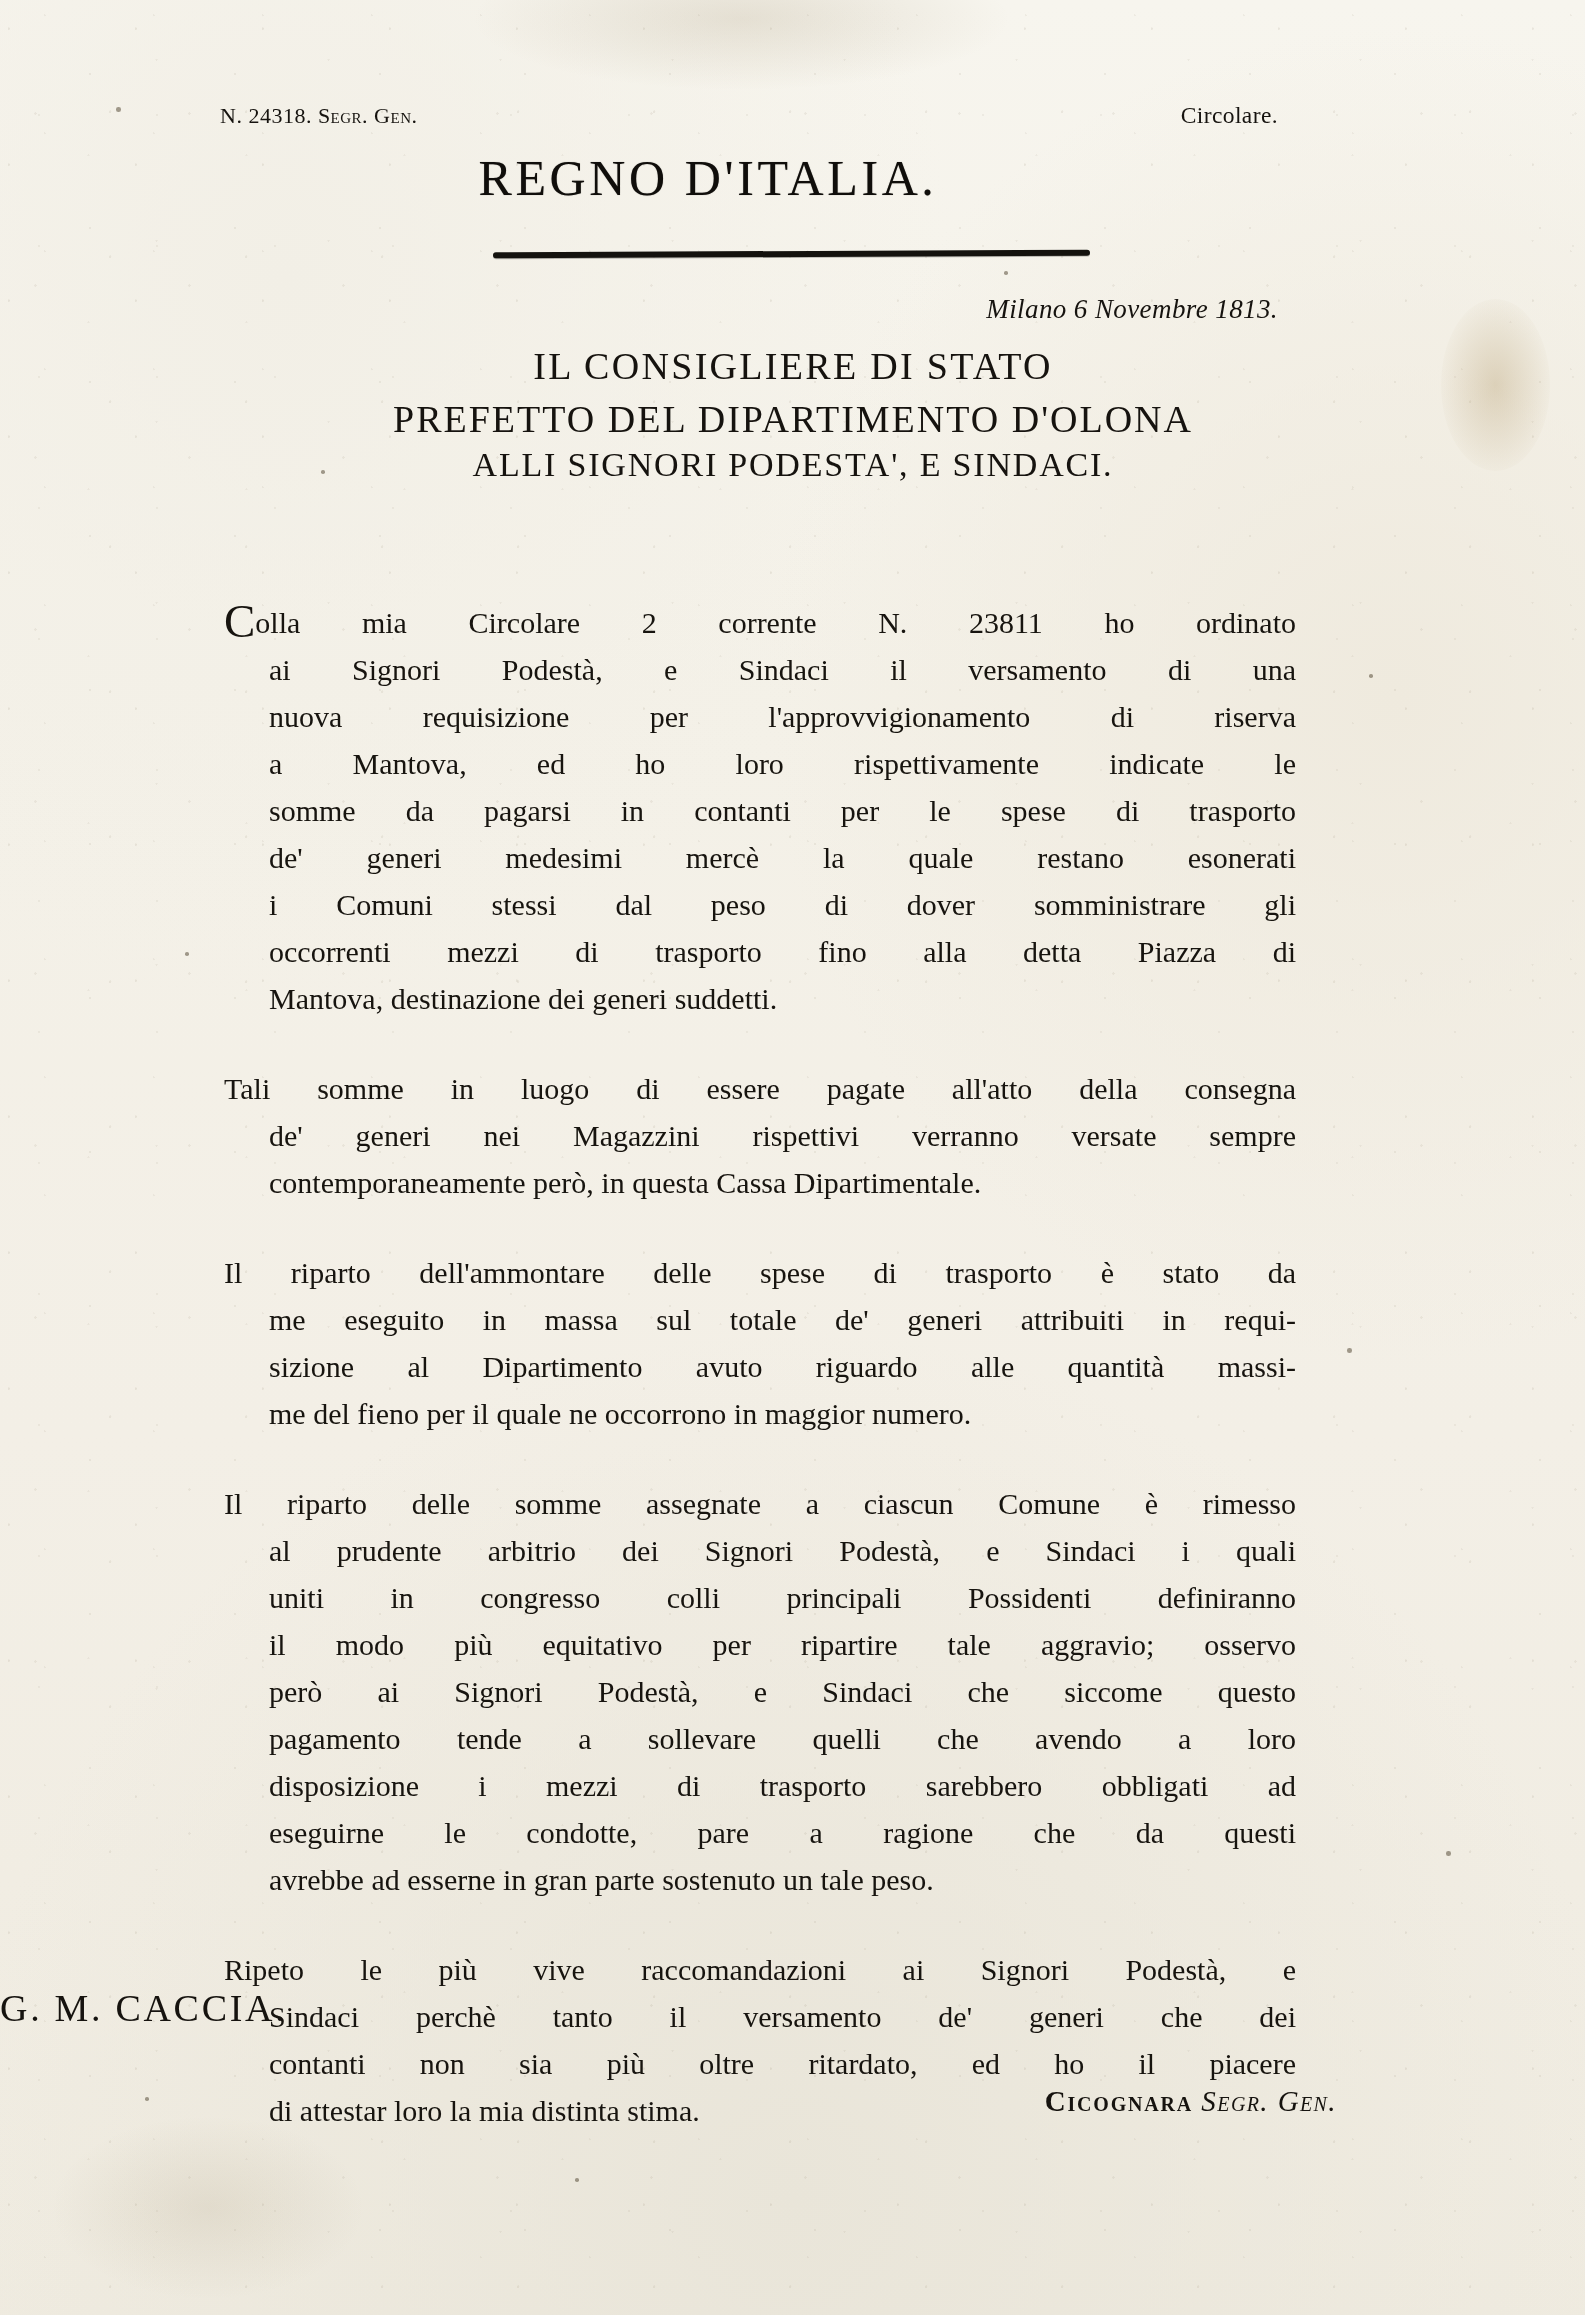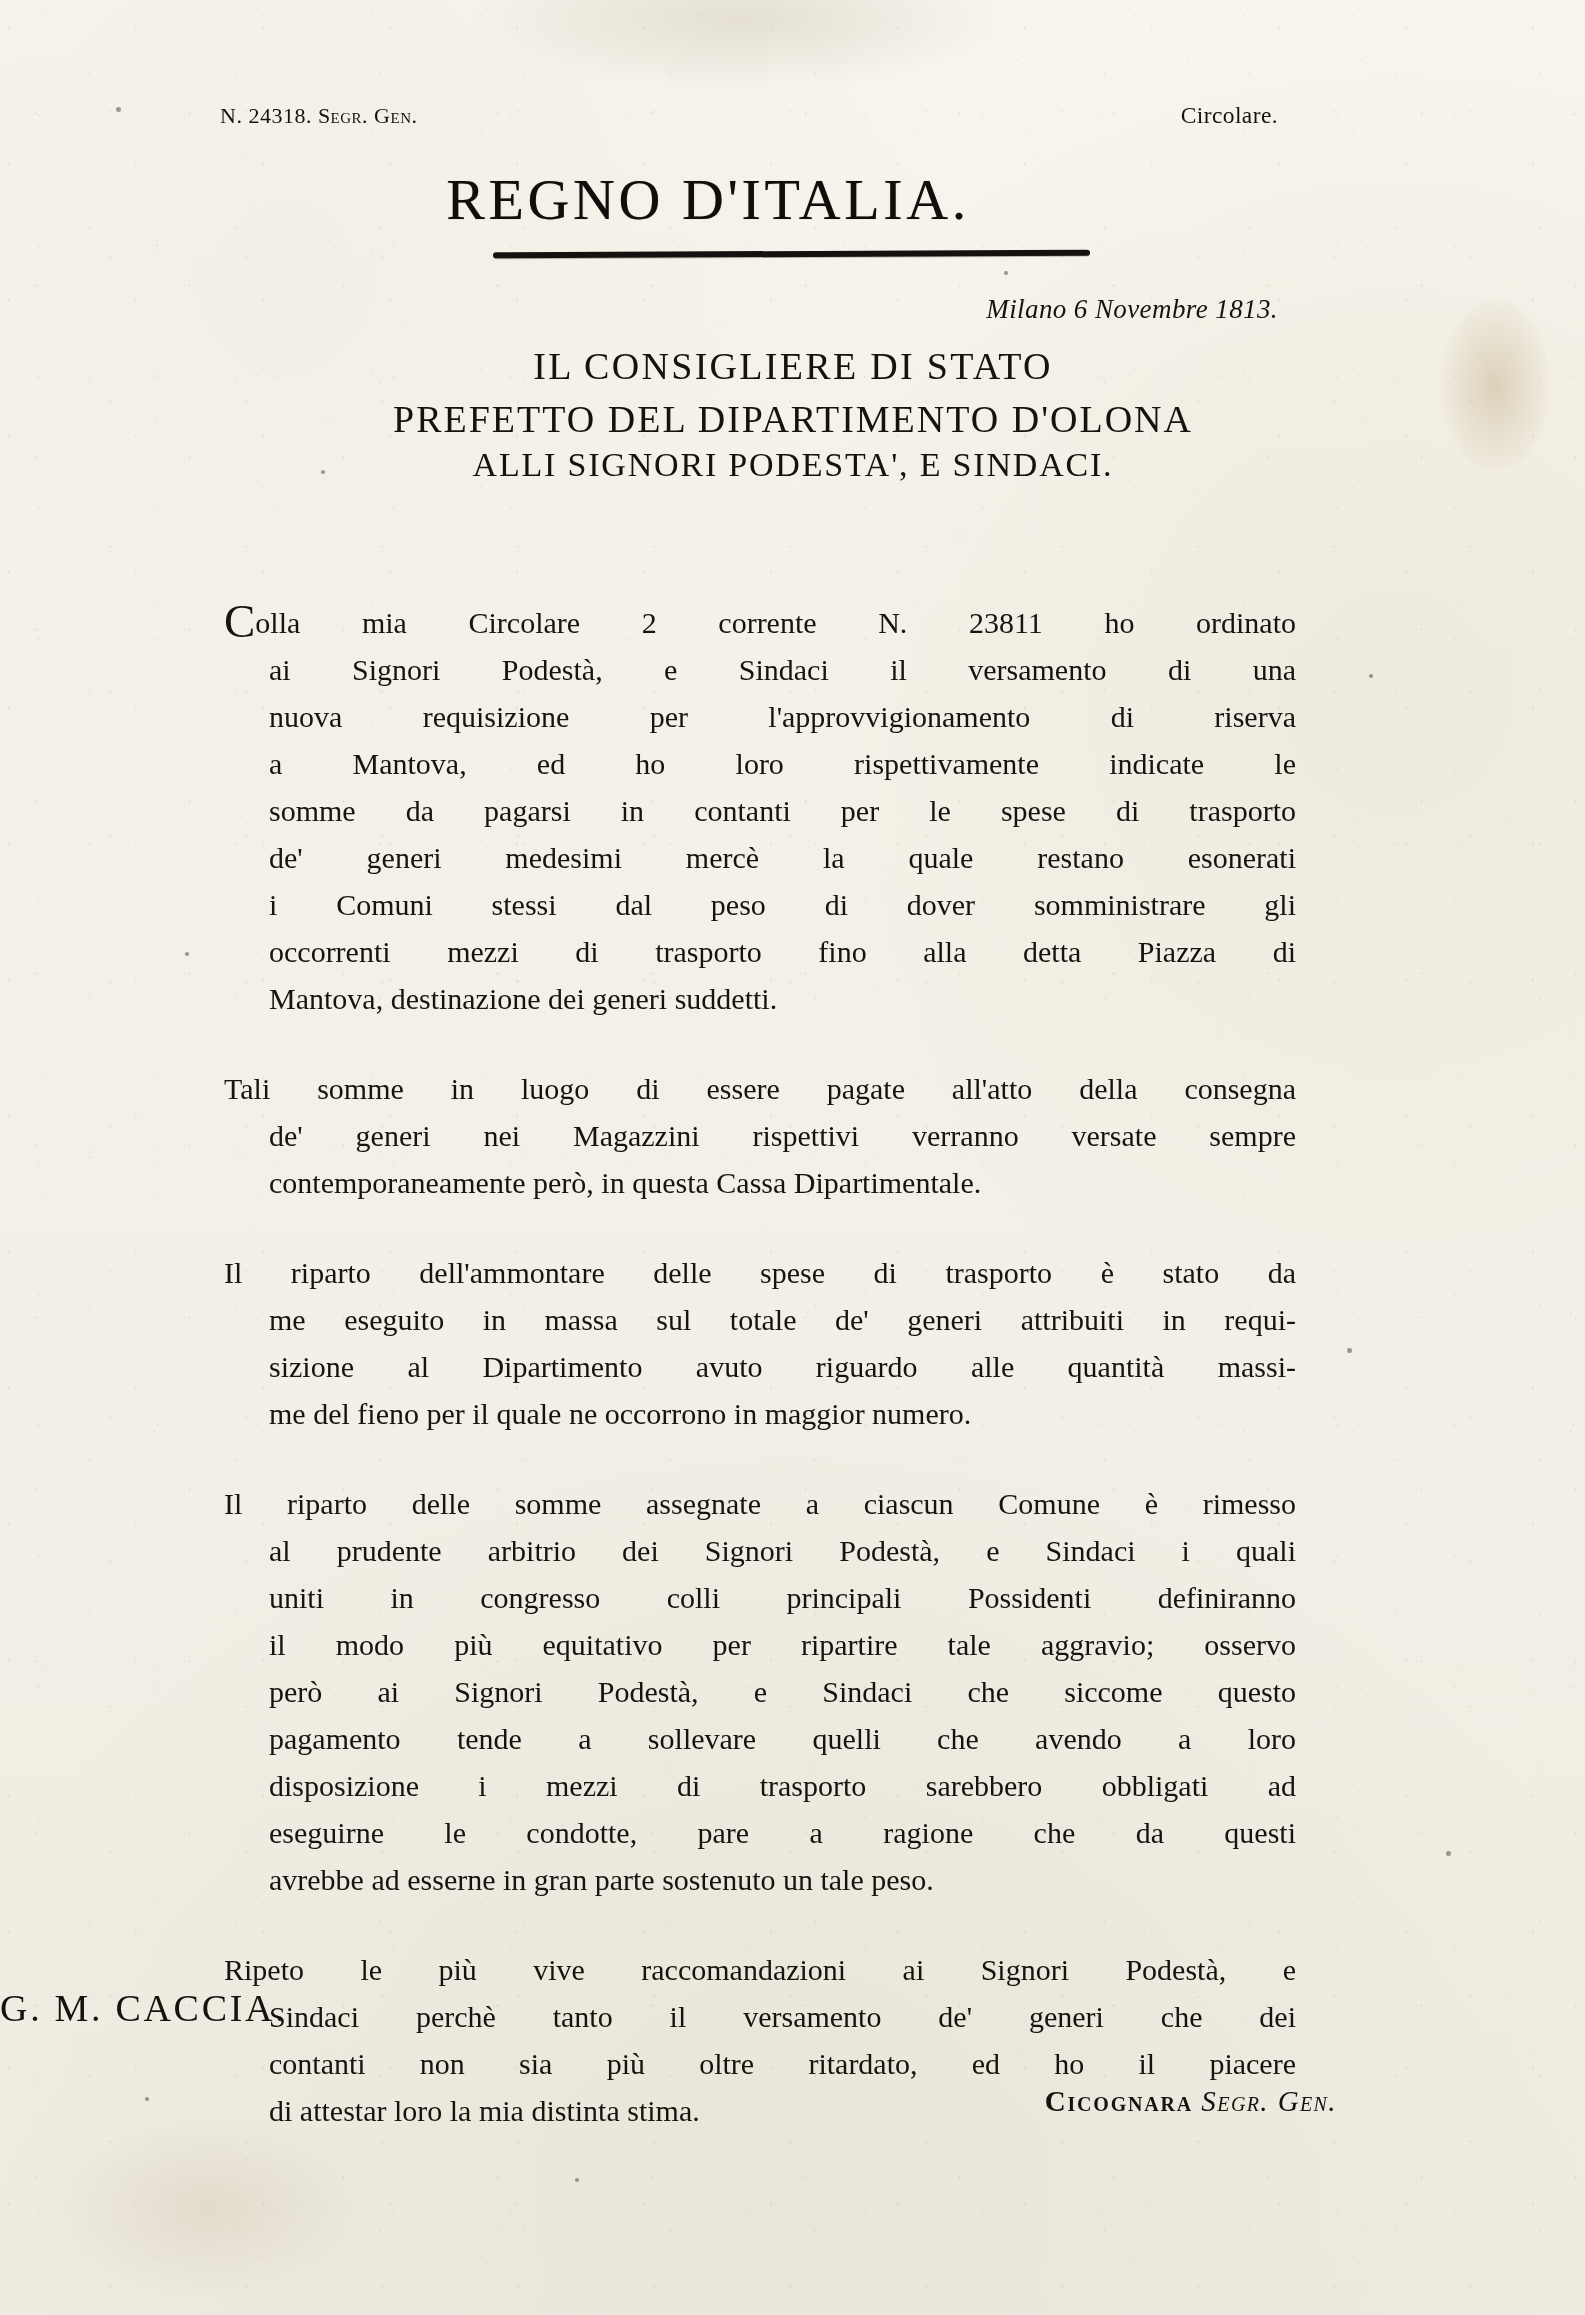--- a/index.html
+++ b/index.html
@@ -91,26 +91,26 @@
     white-space: nowrap;
   }
   .circolare {
     font-size: 23.5px;
     letter-spacing: 0.4px;
     white-space: nowrap;
   }
 
   .masthead {
     position: absolute;
-    top: 166px;
+    top: 149px;
     left: 0;
     width: 1416px;
     text-align: center;
     font-family: "Liberation Serif", serif;
-    font-size: 58px;
+    font-size: 50px;
     letter-spacing: 3.6px;
     font-weight: 400;
     color: #100e0b;
     text-shadow: 0 0 0.9px rgba(20,18,14,.45);
   }
   .rule {
     position: absolute;
     top: 251px;
     left: 493px;
     width: 597px;

